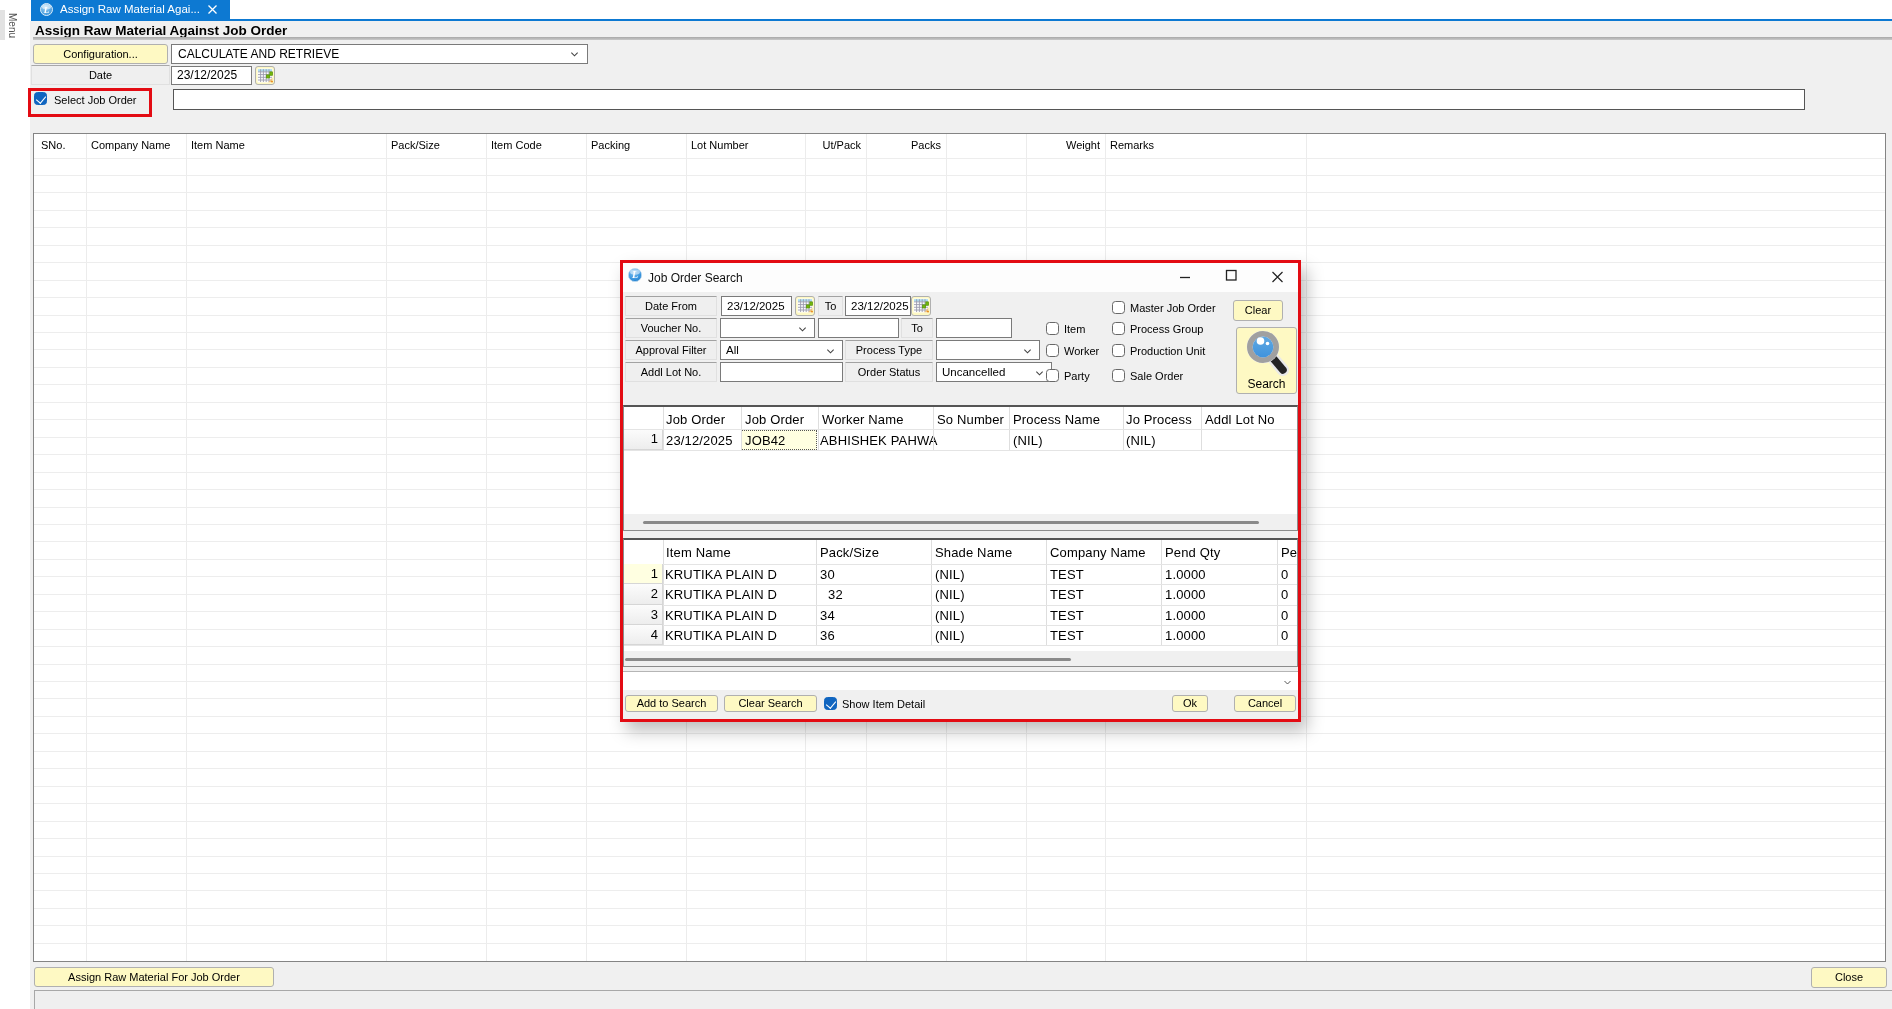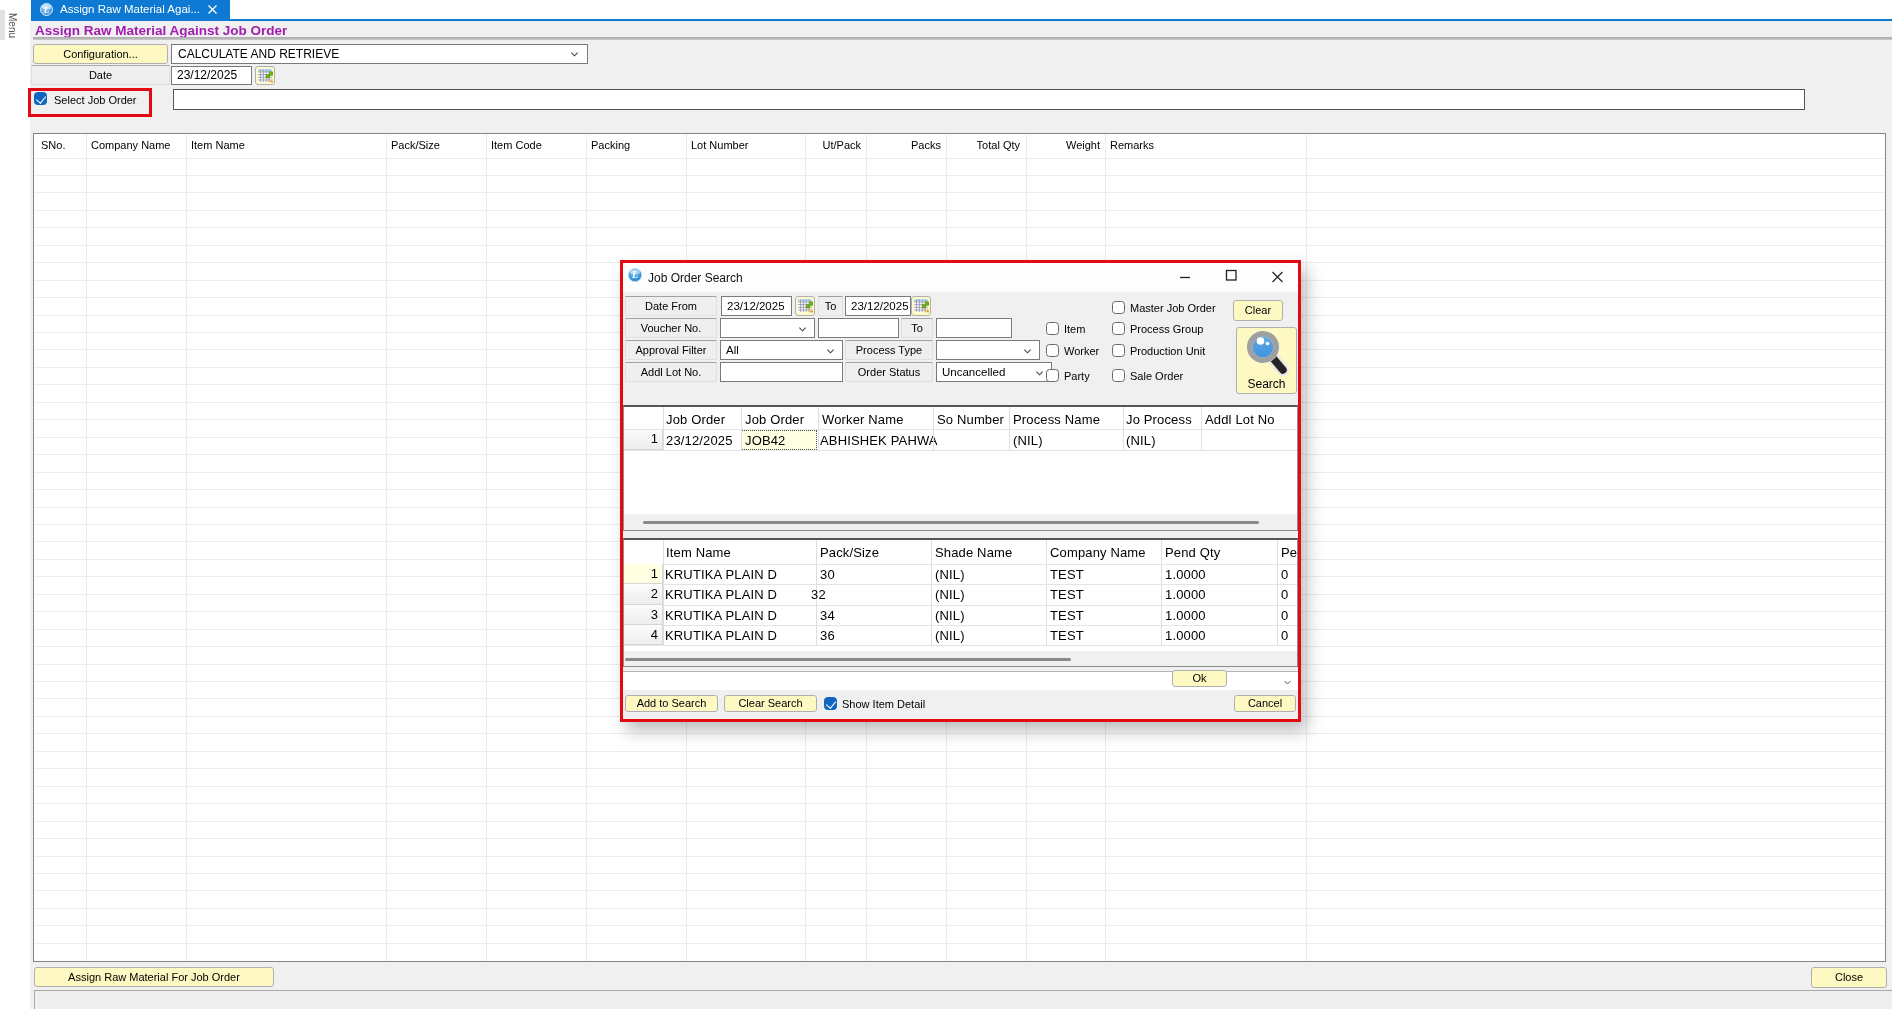--- a/index.html
+++ b/index.html
@@ -12,21 +12,21 @@
   #tabbar { left:0; top:0; width:1892px; height:19px; background:#ffffff; }
   #tab { left:31px; top:0; width:199px; height:19px; background:#0d79d2; color:#fff;
     font-size:11.5px; }
   #tabline { left:31px; top:19px; width:1861px; height:2px; background:#0d79d2; }
   #menuTab { left:0; top:10px; width:5px; height:30px; background:#e2e2e2; }
   #menuTxt { left:7px; top:13px; width:13px; color:#555; font-size:10px;
     writing-mode:vertical-lr; letter-spacing:0; }
 
   
   #main { left:30px; top:21px; width:1862px; height:988px; background:#f0f0f0; }
-  #hdrTitle { left:5px; top:2px; font-size:13.5px; font-weight:bold; color:#a21caf;text-align:center; }
+  #hdrTitle { left:5px; top:2px; font-size:13.5px; font-weight:bold; color:#000000;text-align:center; }
   #hdrShadow { left:3px; top:16px; width:1859px; height:3px;
     background:linear-gradient(#a8a8a8,#c9c9c9); }
 
   .btn { background:#fef9c3; border:1px solid #b0b0b0; border-radius:3px;
     font-size:11px; color:#000; text-align:center; }
   .inp { background:#fff; border:1px solid #7a7a7a; font-size:12px; color:#000; }
   .lbl { background:#efefef; border:1px solid #e0e0e0; border-top-color:#a8a8a8;
     font-size:11px; color:#000; text-align:center; }
   .chev { position:absolute; width:9px; height:9px; }
 
@@ -144,21 +144,20 @@
     <div class="abs" id="mtable">
       <div class="mh" style="left:7px">SNo.</div>
       <div class="mh" style="left:57px">Company Name</div>
       <div class="mh" style="left:157px">Item Name</div>
       <div class="mh" style="left:357px">Pack/Size</div>
       <div class="mh" style="left:457px">Item Code</div>
       <div class="mh" style="left:557px">Packing</div>
       <div class="mh" style="left:657px">Lot Number</div>
       <div class="mh" style="width:827px;text-align:right">Ut/Pack</div>
       <div class="mh" style="width:907px;text-align:right">Packs</div>
-      <div class="mh" style="width:986px;text-align:right">Total Qty</div>
       <div class="mh" style="width:1066px;text-align:right">Weight</div>
       <div class="mh" style="left:1076px">Remarks</div>
     <div class="mcol" style="left: 52px;"></div>
         <div class="mcol" style="left: 152px;"></div>
         <div class="mcol" style="left: 352px;"></div>
         <div class="mcol" style="left: 452px;"></div>
         <div class="mcol" style="left: 552px;"></div>
         <div class="mcol" style="left: 652px;"></div>
         <div class="mcol" style="left: 771px;"></div>
         <div class="mcol" style="left: 832px;"></div>
@@ -392,21 +391,21 @@
         <div class="rowhdr" style="top: 24px; height: 20.35px; text-align: right; font-size: 13px; line-height: 20px; padding-right: 4px; background: rgb(255, 255, 225);">1</div>
         <div class="gtxt" style="left: 41px; top: 27px;">KRUTIKA PLAIN D</div>
         <div class="gtxt" style="left: 196px; top: 27px;">30</div>
         <div class="gtxt" style="left: 311px; top: 27px;">(NIL)</div>
         <div class="gtxt" style="left: 426px; top: 27px;">TEST</div>
         <div class="gtxt" style="left: 541px; top: 27px;">1.0000</div>
         <div class="gtxt" style="left: 657px; top: 27px;">0</div>
         <div class="growline" style="top: 44.35px;"></div>
         <div class="rowhdr" style="top: 44.35px; height: 20.35px; text-align: right; font-size: 13px; line-height: 20px; padding-right: 4px;">2</div>
         <div class="gtxt" style="left: 41px; top: 47.35px;">KRUTIKA PLAIN D</div>
-        <div class="gtxt" style="left: 187px; top: 47.35px;">32</div>
+        <div class="gtxt" style="left: 204px; top: 47.35px;">32</div>
         <div class="gtxt" style="left: 311px; top: 47.35px;">(NIL)</div>
         <div class="gtxt" style="left: 426px; top: 47.35px;">TEST</div>
         <div class="gtxt" style="left: 541px; top: 47.35px;">1.0000</div>
         <div class="gtxt" style="left: 657px; top: 47.35px;">0</div>
         <div class="growline" style="top: 64.7px;"></div>
         <div class="rowhdr" style="top: 64.7px; height: 20.35px; text-align: right; font-size: 13px; line-height: 20px; padding-right: 4px;">3</div>
         <div class="gtxt" style="left: 41px; top: 67.7px;">KRUTIKA PLAIN D</div>
         <div class="gtxt" style="left: 196px; top: 67.7px;">34</div>
         <div class="gtxt" style="left: 311px; top: 67.7px;">(NIL)</div>
         <div class="gtxt" style="left: 426px; top: 67.7px;">TEST</div>
@@ -426,17 +425,17 @@
     <div class="abs" style="left:0;top:408px;width:675px;height:19px;background:#fff;border-top:1px solid #b5b5b5">
       <svg class="chev" style="right:6px;top:6px" width="12" height="10" viewBox="0 0 12 10">
           <path d="M2 3 L6 7 L10 3" fill="none" stroke="#444" stroke-width="1.2"></path>
         </svg>
     </div>
 
     <div class="abs btn" style="left:2px;top:432px;width:93px;height:17px;line-height:15px">Add to Search</div>
     <div class="abs btn" style="left:101px;top:432px;width:93px;height:17px;line-height:15px">Clear Search</div>
     <div class="cb on" style="left:201px;top:434px"></div>
     <div class="cblbl" style="left:219px;top:435px">Show Item Detail</div>
-    <div class="abs btn" style="left:549px;top:407px;width:55px;height:17px;line-height:15px">Ok</div>
+    <div class="abs btn" style="left:549px;top:432px;width:36px;height:17px;line-height:15px">Ok</div>
     <div class="abs btn" style="left:611px;top:432px;width:62px;height:17px;line-height:15px">Cancel</div>
   </div>
   <div class="abs" id="dlgRed"></div>
 </div>
 
 </body></html>

